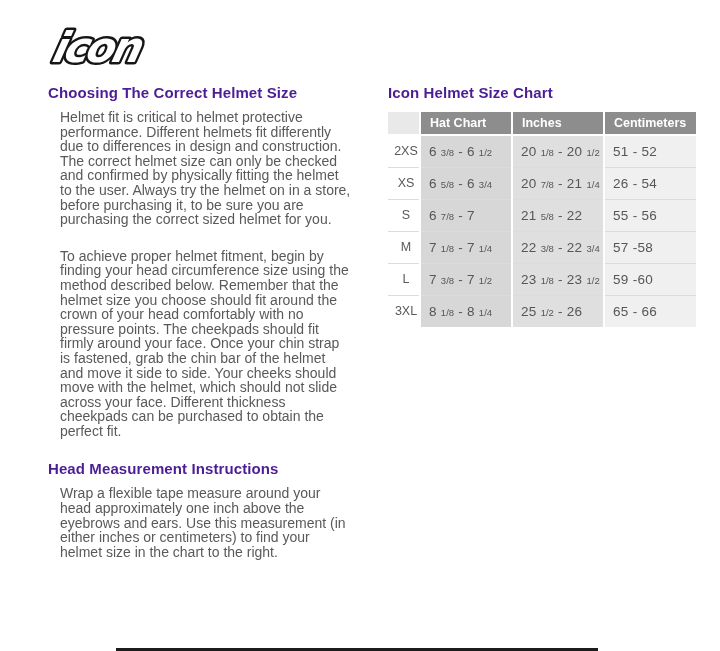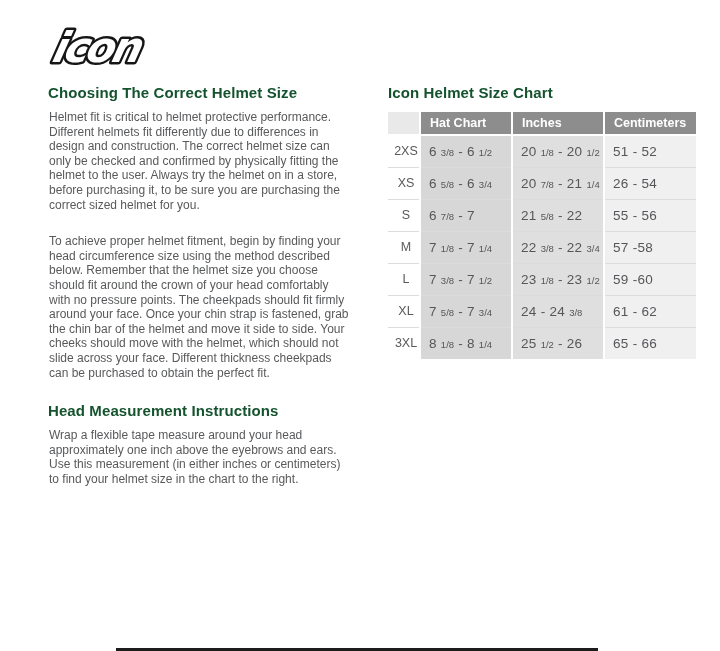--- a/index.html
+++ b/index.html
@@ -14,25 +14,25 @@
 
   
   .logo-wrap { position: absolute; left: 40px; top: 18px; }
 
   
   .left-col  { position: absolute; left: 48px;  top: 84px; width: 303px; }
   .right-col { position: absolute; left: 388px; top: 84px; width: 310px; }
 
   .section-heading {
     font-size: 15px; line-height: 18px; font-weight: 700;
-    color: #14532d; margin: 0 0 8px 0; letter-spacing: 0.1px;
+    color: #4c1d95; margin: 0 0 8px 0; letter-spacing: 0.1px;
   }
   .body-text {
-    font-size: 12px; line-height: 14.6px;
-    color: #58595b; margin: 0 0 22px 1px;
+    font-size: 14px; line-height: 14.6px;
+    color: #58595b; margin: 0 0 22px 12px;
   }
 
   
   table.size-chart {
     border-collapse: collapse; table-layout: fixed;
     width: 308px; margin-top: 10px;
   }
   table.size-chart thead th {
     height: 23px; background: #8d8d8d; color: #ffffff;
     font-size: 12.5px; font-weight: 700; text-align: left;
@@ -127,26 +127,20 @@
           <td class="c-in sep">22 <span class="frac">3/8</span> - 22 <span class="frac">3/4</span></td>
           <td class="c-cm sep">57 -58</td>
         </tr>
         <tr>
           <th>L</th>
           <td class="c-hat sep">7 <span class="frac">3/8</span> - 7 <span class="frac">1/2</span></td>
           <td class="c-in sep">23 <span class="frac">1/8</span> - 23 <span class="frac">1/2</span></td>
           <td class="c-cm sep">59 -60</td>
         </tr>
         <tr>
-          <th>XL</th>
-          <td class="c-hat sep">7 <span class="frac">5/8</span> - 7 <span class="frac">3/4</span></td>
-          <td class="c-in sep">24 - 24 <span class="frac">3/8</span></td>
-          <td class="c-cm sep">61 - 62</td>
-        </tr>
-        <tr>
           <th>3XL</th>
           <td class="c-hat sep">8 <span class="frac">1/8</span> - 8 <span class="frac">1/4</span></td>
           <td class="c-in sep">25 <span class="frac">1/2</span> - 26</td>
           <td class="c-cm sep">65 - 66</td>
         </tr>
       </tbody>
   </table>
 </div>
 
 <div class="footer-bar"></div>

